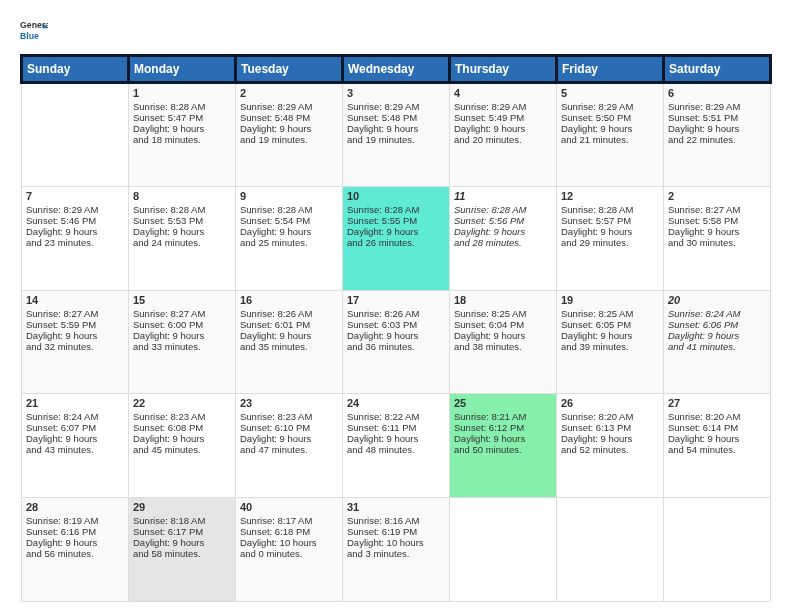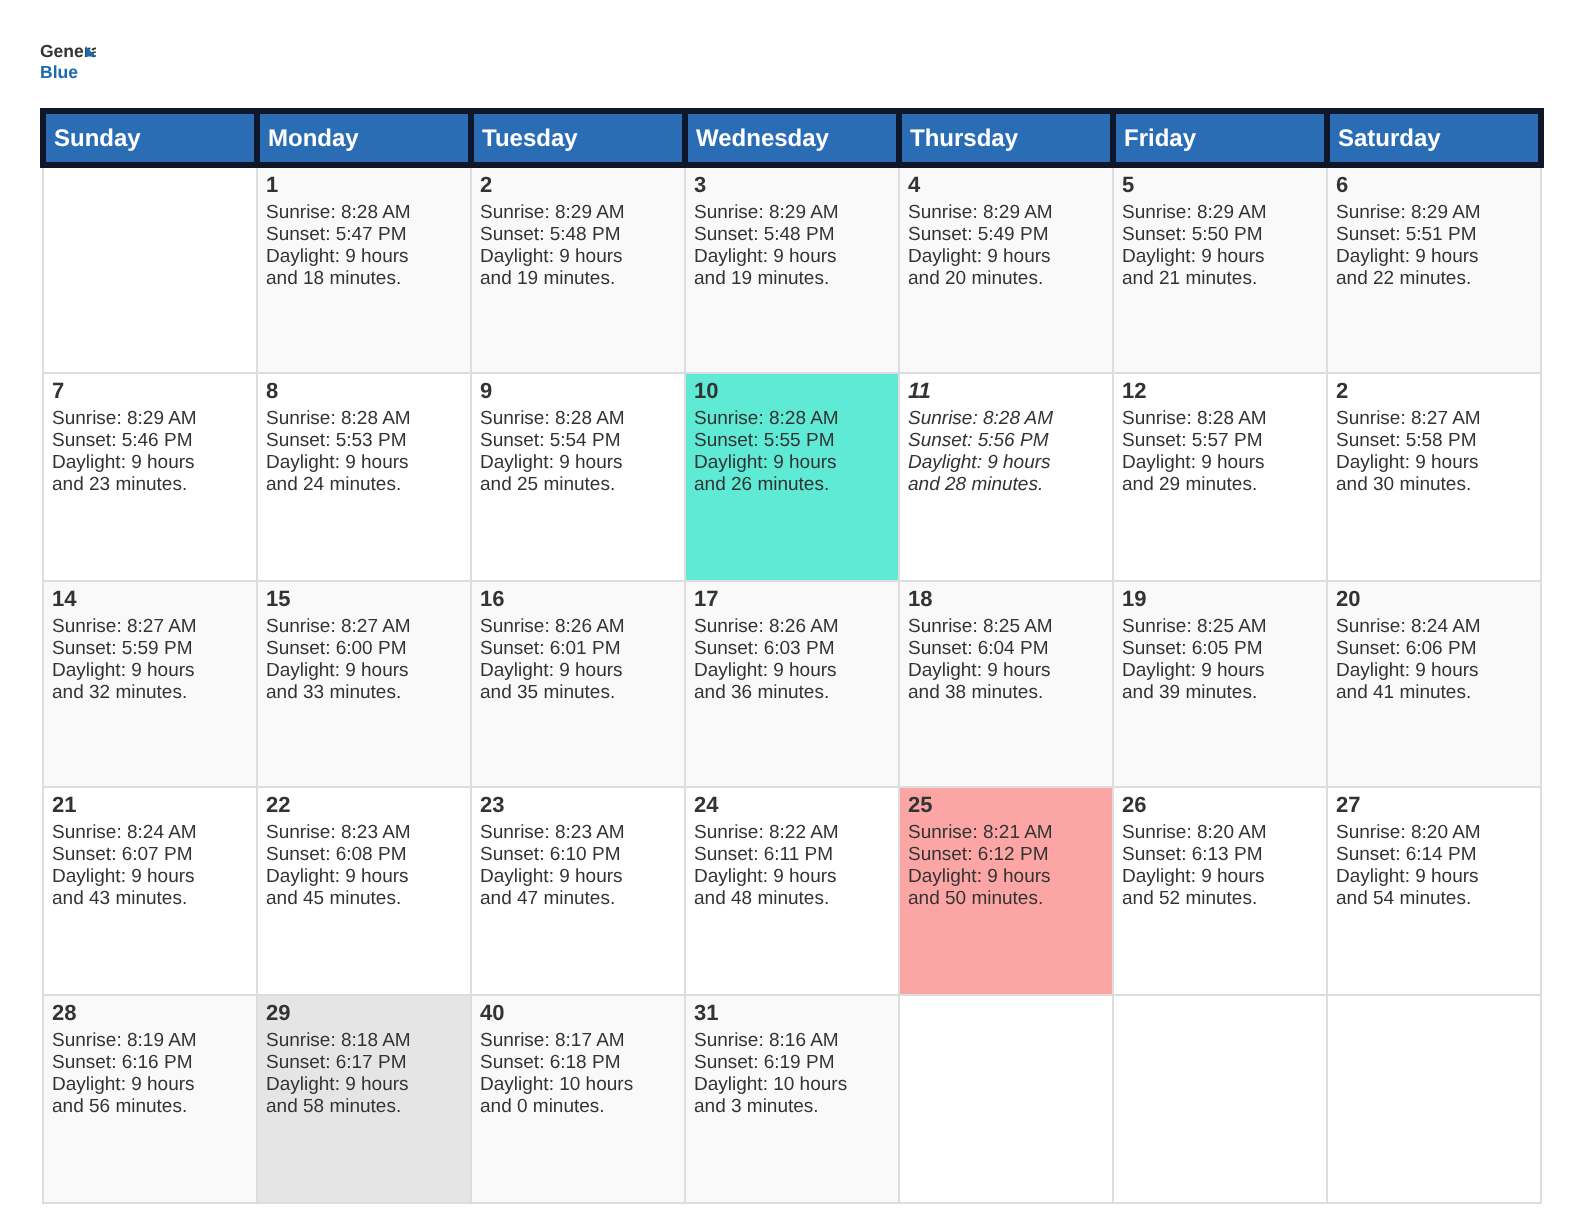--- a/index.html
+++ b/index.html
@@ -248,21 +248,21 @@
             <div>Daylight: 9 hours</div>
             <div>and 38 minutes.</div>
           </td>
           <td style="background-color: rgb(249, 249, 249);">
             <span class="day-number">19</span>
             <div>Sunrise: 8:25 AM</div>
             <div>Sunset: 6:05 PM</div>
             <div>Daylight: 9 hours</div>
             <div>and 39 minutes.</div>
           </td>
-          <td style="background-color: rgb(249, 249, 249);">
+          <td style="background-color: rgb(249, 249, 249); font-style: italic;">
             <span class="day-number">20</span>
             <div>Sunrise: 8:24 AM</div>
             <div>Sunset: 6:06 PM</div>
             <div>Daylight: 9 hours</div>
             <div>and 41 minutes.</div>
           </td>
         </tr>
         <tr>
           <td style="background-color: rgb(255, 255, 255);">
             <span class="day-number">21</span>
@@ -285,21 +285,21 @@
             <div>Daylight: 9 hours</div>
             <div>and 47 minutes.</div>
           </td>
           <td style="background-color: rgb(255, 255, 255);">
             <span class="day-number">24</span>
             <div>Sunrise: 8:22 AM</div>
             <div>Sunset: 6:11 PM</div>
             <div>Daylight: 9 hours</div>
             <div>and 48 minutes.</div>
           </td>
-          <td style="background-color: #fca5a5;">
+          <td style="background-color: #86efac;">
             <span class="day-number">25</span>
             <div>Sunrise: 8:21 AM</div>
             <div>Sunset: 6:12 PM</div>
             <div>Daylight: 9 hours</div>
             <div>and 50 minutes.</div>
           </td>
           <td style="background-color: rgb(255, 255, 255);">
             <span class="day-number">26</span>
             <div>Sunrise: 8:20 AM</div>
             <div>Sunset: 6:13 PM</div>

